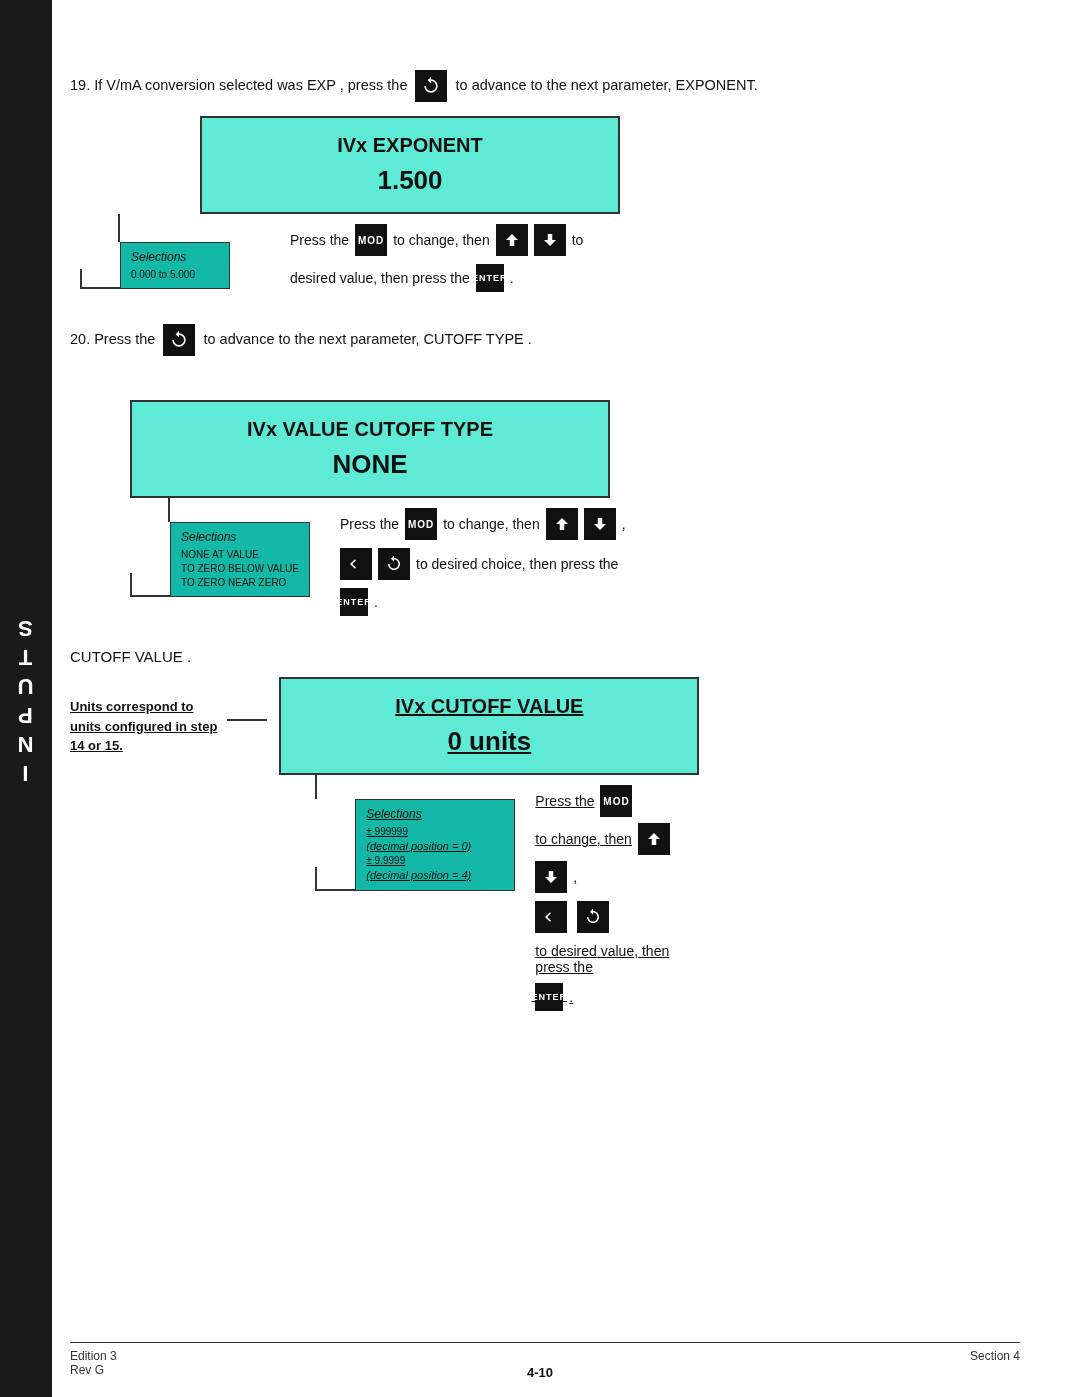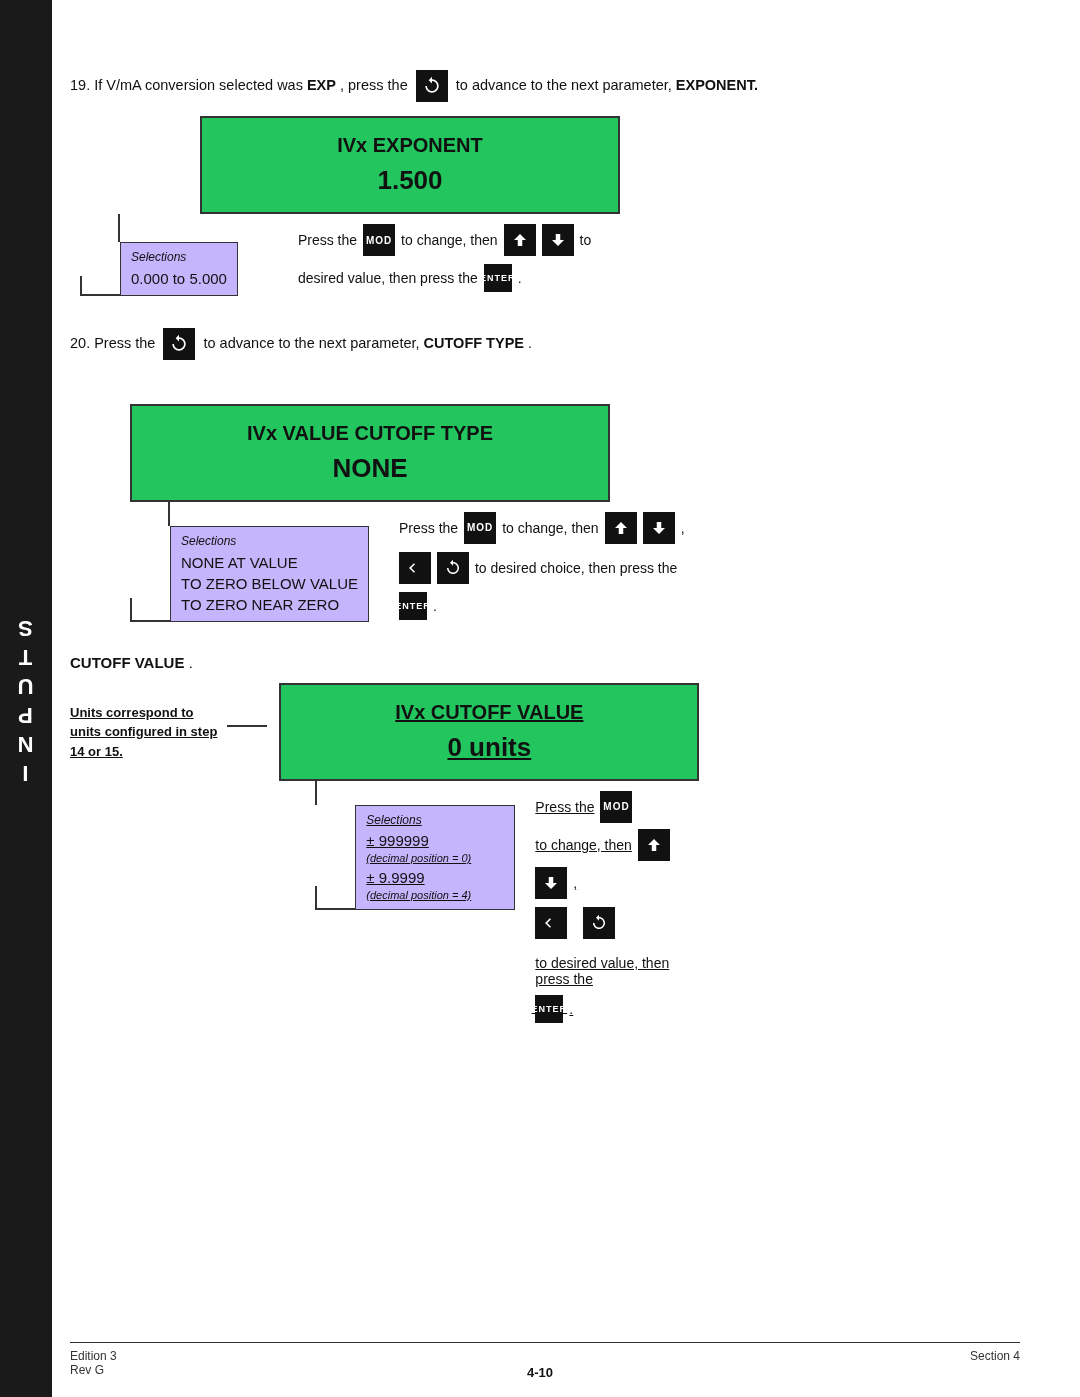--- a/index.html
+++ b/index.html
@@ -45,21 +45,21 @@
     }
 
     .content {
       margin-left: 70px;
       padding-top: 30px;
     }
 
     
     .display-box {
       border: 2px solid #333;
-      background: #22c55e;
+      background: #5eead4;
       padding: 16px 24px;
       margin: 0 auto;
       width: 420px;
       min-height: 90px;
     }
     .display-box .box-title {
       font-size: 20px;
       font-weight: bold;
       text-align: center;
       margin-bottom: 8px;
@@ -71,31 +71,31 @@
     }
 
     
     .selections-box {
       border: 1px solid #333;
       padding: 6px 10px;
       font-size: 12px;
       font-style: italic;
       min-width: 110px;
       line-height: 1.4;
-      background: #c4b5fd;
+      background: #14b8a6;
       text-align: left;
     }
     .selections-box .sel-title {
       font-style: italic;
       font-size: 12px;
       margin-bottom: 2px;
     }
     .selections-box .sel-values {
       font-style: normal;
-      font-size: 15px;
+      font-size: 10px;
     }
 
     .instruction-line {
       display: flex;
       align-items: center;
       gap: 6px;
       font-size: 14px;
       flex-wrap: wrap;
     }
 
@@ -154,21 +154,21 @@
     
     .footer-center {
       position: absolute;
       bottom: 17px;
       left: 50%;
       transform: translateX(-50%);
       font-size: 13px;
       font-weight: bold;
     }
 
-    strong { font-weight: bold; margin-top: 13px; }
+    strong { font-weight: normal; margin-top: 13px; }
 
     
     .section-block {
       margin-bottom: 32px;
     }
 
     .section-intro {
       font-size: 14.5px;
       margin-bottom: 14px;
       line-height: 1.5;
@@ -378,21 +378,21 @@
                       <path d="M12 4l-8 8h5v8h6v-8h5z"></path>
                     </svg>
                 </span>
                 <span class="btn-square">
                   <svg viewBox="0 0 24 24" fill="white">
                       <path d="M12 20l8-8h-5V4H9v8H4z"></path>
                     </svg>
                 </span>
                 <span>,</span>
               </div>
-              <div class="instruction-line" style="gap:16px;">
+              <div class="instruction-line" style="gap:10px;">
                 <span class="btn-square">
                   <svg viewBox="0 0 24 24" fill="white">
                       <path d="M20 12H7l5-5-1.41-1.41L4 12l6.59 6.41L12 17l-5-5h13z"></path>
                     </svg>
                 </span>
                 <span class="btn-square">
                   <svg width="18" height="18" viewBox="0 0 24 24" fill="white">
                       <path d="M12 4V1L8 5l4 4V6c3.31 0 6 2.69 6 6s-2.69 6-6 6-6-2.69-6-6H4c0 4.42 3.58 8 8 8s8-3.58 8-8-3.58-8-8-8z"></path>
                     </svg>
                 </span>

